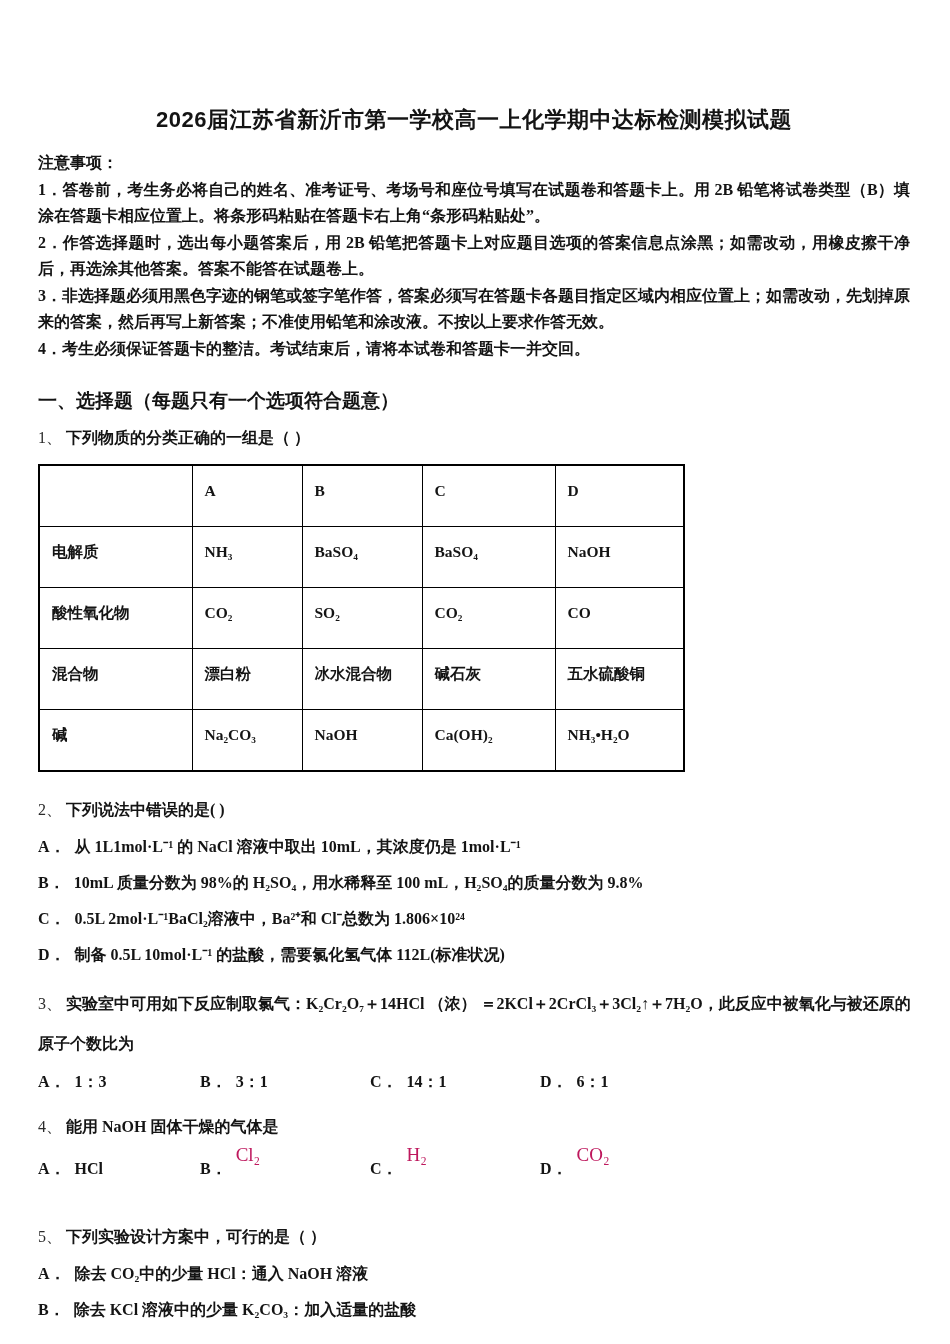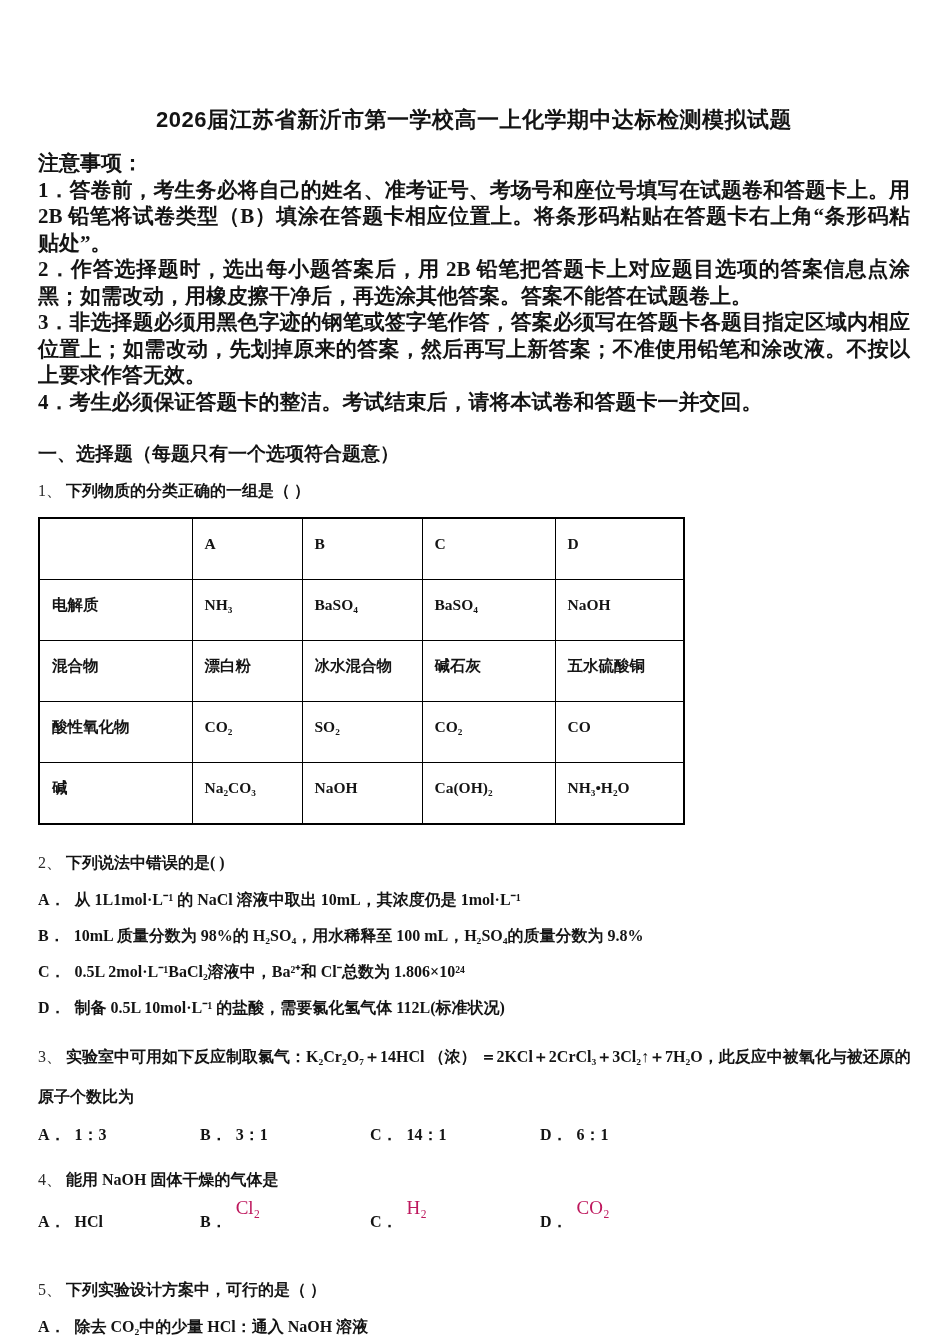--- a/index.html
+++ b/index.html
@@ -15,21 +15,21 @@
     overflow:hidden;
   }
   .title {
     text-align:center;
     font-size:22px;
     line-height:28px;
     font-weight:700;
     font-family:"Liberation Sans", sans-serif;
     letter-spacing:0.5px;
   }
-  .notes { margin-top:16px; font-size:21px; line-height:26.5px; font-weight:700; }
+  .notes { margin-top:16px; font-size:16px; line-height:26.5px; font-weight:700; }
   .notes .note-label { font-weight:700; }
   .notes .note-item { text-align:justify; }
   .section-heading { margin-top:26px; font-size:19px; font-weight:700; }
   .question-line { margin-top:12px; font-size:16px; line-height:24px; }
   .q-number { font-weight:400; color:#2a2a2a; margin-right:4px; }
   .q-text { font-weight:700; }
   .q3-text { width:880px; line-height:40px; margin-top:18px; }
 
   table.cls-table {
     margin-top:14px;
@@ -106,32 +106,32 @@
     </thead>
     <tbody>
       <tr>
         <td>电解质</td>
         <td>NH₃</td>
         <td>BaSO₄</td>
         <td>BaSO₄</td>
         <td>NaOH</td>
       </tr>
       <tr>
+        <td>酸性氧化物</td>
+        <td>CO₂</td>
+        <td>SO₂</td>
+        <td>CO₂</td>
+        <td>CO</td>
+      </tr>
+      <tr>
         <td>混合物</td>
         <td>漂白粉</td>
         <td>冰水混合物</td>
         <td>碱石灰</td>
         <td>五水硫酸铜</td>
-      </tr>
-      <tr>
-        <td>酸性氧化物</td>
-        <td>CO₂</td>
-        <td>SO₂</td>
-        <td>CO₂</td>
-        <td>CO</td>
       </tr>
       <tr>
         <td>碱</td>
         <td>Na₂CO₃</td>
         <td>NaOH</td>
         <td>Ca(OH)₂</td>
         <td>NH₃•H₂O</td>
       </tr>
     </tbody>
   </table>

